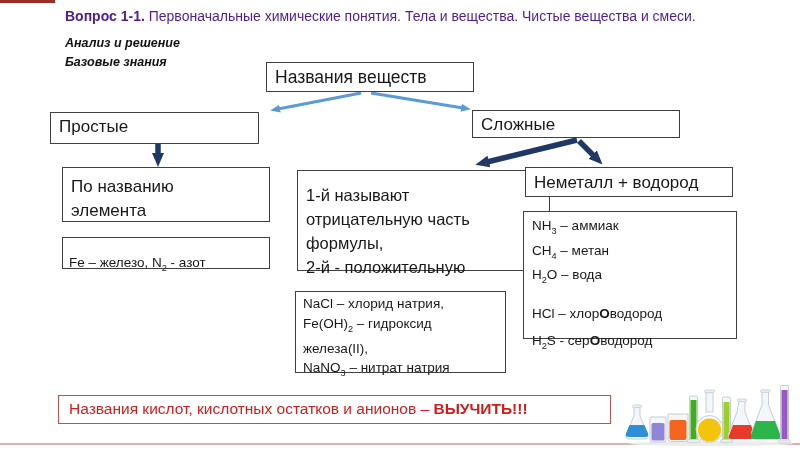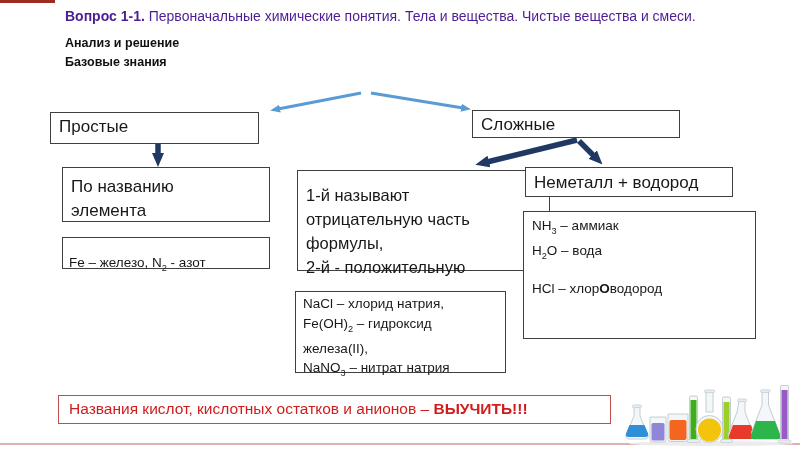--- a/index.html
+++ b/index.html
@@ -8,33 +8,33 @@
   }
   *{margin:0;padding:0;box-sizing:border-box;}
   html,body{background:#fff;}
   body{font-family:"Liberation Sans",sans-serif;color:#1a1a1a;}
   .slide{position:relative;width:800px;height:450px;background:#fff;overflow:hidden;}
   .abs{position:absolute;}
   .topbar{left:0;top:0;width:55px;height:3px;background:var(--top-bar);}
   .bottomline{left:0;top:443px;width:800px;height:2px;background:var(--bottom-line);z-index:1;}
   .title{left:65px;top:7px;width:700px;font-size:14px;line-height:18px;color:#4c1d95;}
   .title .b{font-weight:700;}
-  .sub{left:65px;font-size:12.5px;font-weight:700;color:#111;}
+  .sub{left:65px;font-size:12.5px;font-weight:700;font-style:italic;color:#111;}
   .sub1{top:36px;} .sub2{top:55px;}
   .box{position:absolute;border:1.4px solid var(--border-gray);background:#fff;
        font-size:17px;line-height:24px;padding:2px 8px;color:#181818;}
   .box-root{left:266px;top:62px;width:208px;height:30px;line-height:25px;font-size:17.5px;}
   .box-simple{left:50px;top:112px;width:209px;height:32px;line-height:23px;}
   .box-complex{left:472px;top:110px;width:208px;height:28px;line-height:23px;}
   .box-byelem{left:62px;top:167px;width:208px;height:55px;line-height:24px;padding-top:7px;white-space:pre-line;}
   .box-elemex{left:62px;top:237px;width:208px;height:25px;font-size:13.5px;line-height:20px;padding:15px 6px;}
   .box-rule{left:297px;top:170px;width:253px;height:101px;font-size:16.5px;line-height:24px;padding-top:12px;white-space:pre-line;}
   .box-salts{left:295px;top:291px;width:211px;height:82px;font-size:13.5px;line-height:19.5px;padding:2px 7px;}
   .box-nmh{left:525px;top:167px;width:208px;height:30px;line-height:25px;}
-  .box-hyd{left:523px;top:211px;width:233px;height:128px;font-size:13.5px;line-height:20px;padding:4px 8px;}
+  .box-hyd{left:523px;top:211px;width:214px;height:128px;font-size:13.5px;line-height:20px;padding:4px 8px;}
   .box-hyd .gap1{margin-top:14px;} .box-hyd .gap2{margin-top:7px;}
   .note{left:58px;top:395px;width:553px;height:29px;border:1.6px solid var(--red-border);
         color:var(--red-text);font-size:15.5px;line-height:26px;padding:0 0 8px 10px;background:#fff;}
   .note .b{font-weight:700;}
   sub{font-size:0.68em;}
   .seg-b{font-weight:700;}
   svg.arrows{left:0;top:0;width:800px;height:450px;pointer-events:none;}
   .blue-line{stroke:var(--accent-blue);stroke-width:3.2;fill:none;}
   .navy-line{stroke:var(--dark-navy);stroke-width:5.5;fill:none;}
   .glass{fill:#f3f7f9;stroke:#c4ced4;stroke-width:1;}
@@ -62,20 +62,21 @@
         <path d="M0,0 L14,6 L0,12 Z" fill="#1f3864"></path>
       </marker>
     </defs>
     <path class="blue-line" d="M361,93 L278,109" marker-end="url(#mBlue)"></path>
     <path class="blue-line" d="M371,93 L463,108" marker-end="url(#mBlue)"></path>
     <path class="navy-line" d="M158,141 L158,155" marker-end="url(#mNavy)"></path>
     <path class="navy-line" d="M577,140 L487,162" marker-end="url(#mNavy)"></path>
     <path class="navy-line" d="M579,141 L594,156" marker-end="url(#mNavy)"></path>
   </svg>
 
+  <div class="box box-root">Названия веществ</div>
   <div class="box box-simple">Простые</div>
   <div class="box box-complex">Сложные</div>
   <div class="box box-byelem">По названию
 элемента</div>
   <div class="box box-elemex"><span>Fe – железо, N</span><sub>2</sub><span> - азот</span></div>
   <div class="box box-rule">1-й называют
 отрицательную часть
 формулы,
 2-й - положительную</div>
 
@@ -83,22 +84,24 @@
     <div><span>NaCl – хлорид натрия,</span></div>
     <div><span>Fe(OH)</span><sub>2</sub><span> – гидроксид</span></div>
     <div><span>железа(II),</span></div>
     <div><span>NaNO</span><sub>3</sub><span> – нитрат натрия</span></div>
   </div>
 
   <div class="box box-nmh">Неметалл + водород</div>
 
   <div class="box box-hyd">
     <div><span>NH</span><sub>3</sub><span> – аммиак</span></div>
+    <div><span>CH</span><sub>4</sub><span> – метан</span></div>
     <div><span>H</span><sub>2</sub><span>O – вода</span></div>
     <div class="gap1"><span>HCl – хлор</span><span class="seg-b">О</span><span>водород</span></div>
+    <div class="gap2"><span>H</span><sub>2</sub><span>S - сер</span><span class="seg-b">О</span><span>водород</span></div>
   </div>
 
   <div class="abs note"><span>Названия кислот, кислотных остатков и анионов – </span><span class="b">ВЫУЧИТЬ!!!</span></div>
 
   <div class="abs bottomline"></div>
 
   <svg class="abs flasks" viewBox="0 0 174 64">
     <ellipse cx="88" cy="60.5" rx="82" ry="2.5" fill="#ececec"></ellipse>
 
     <g>

